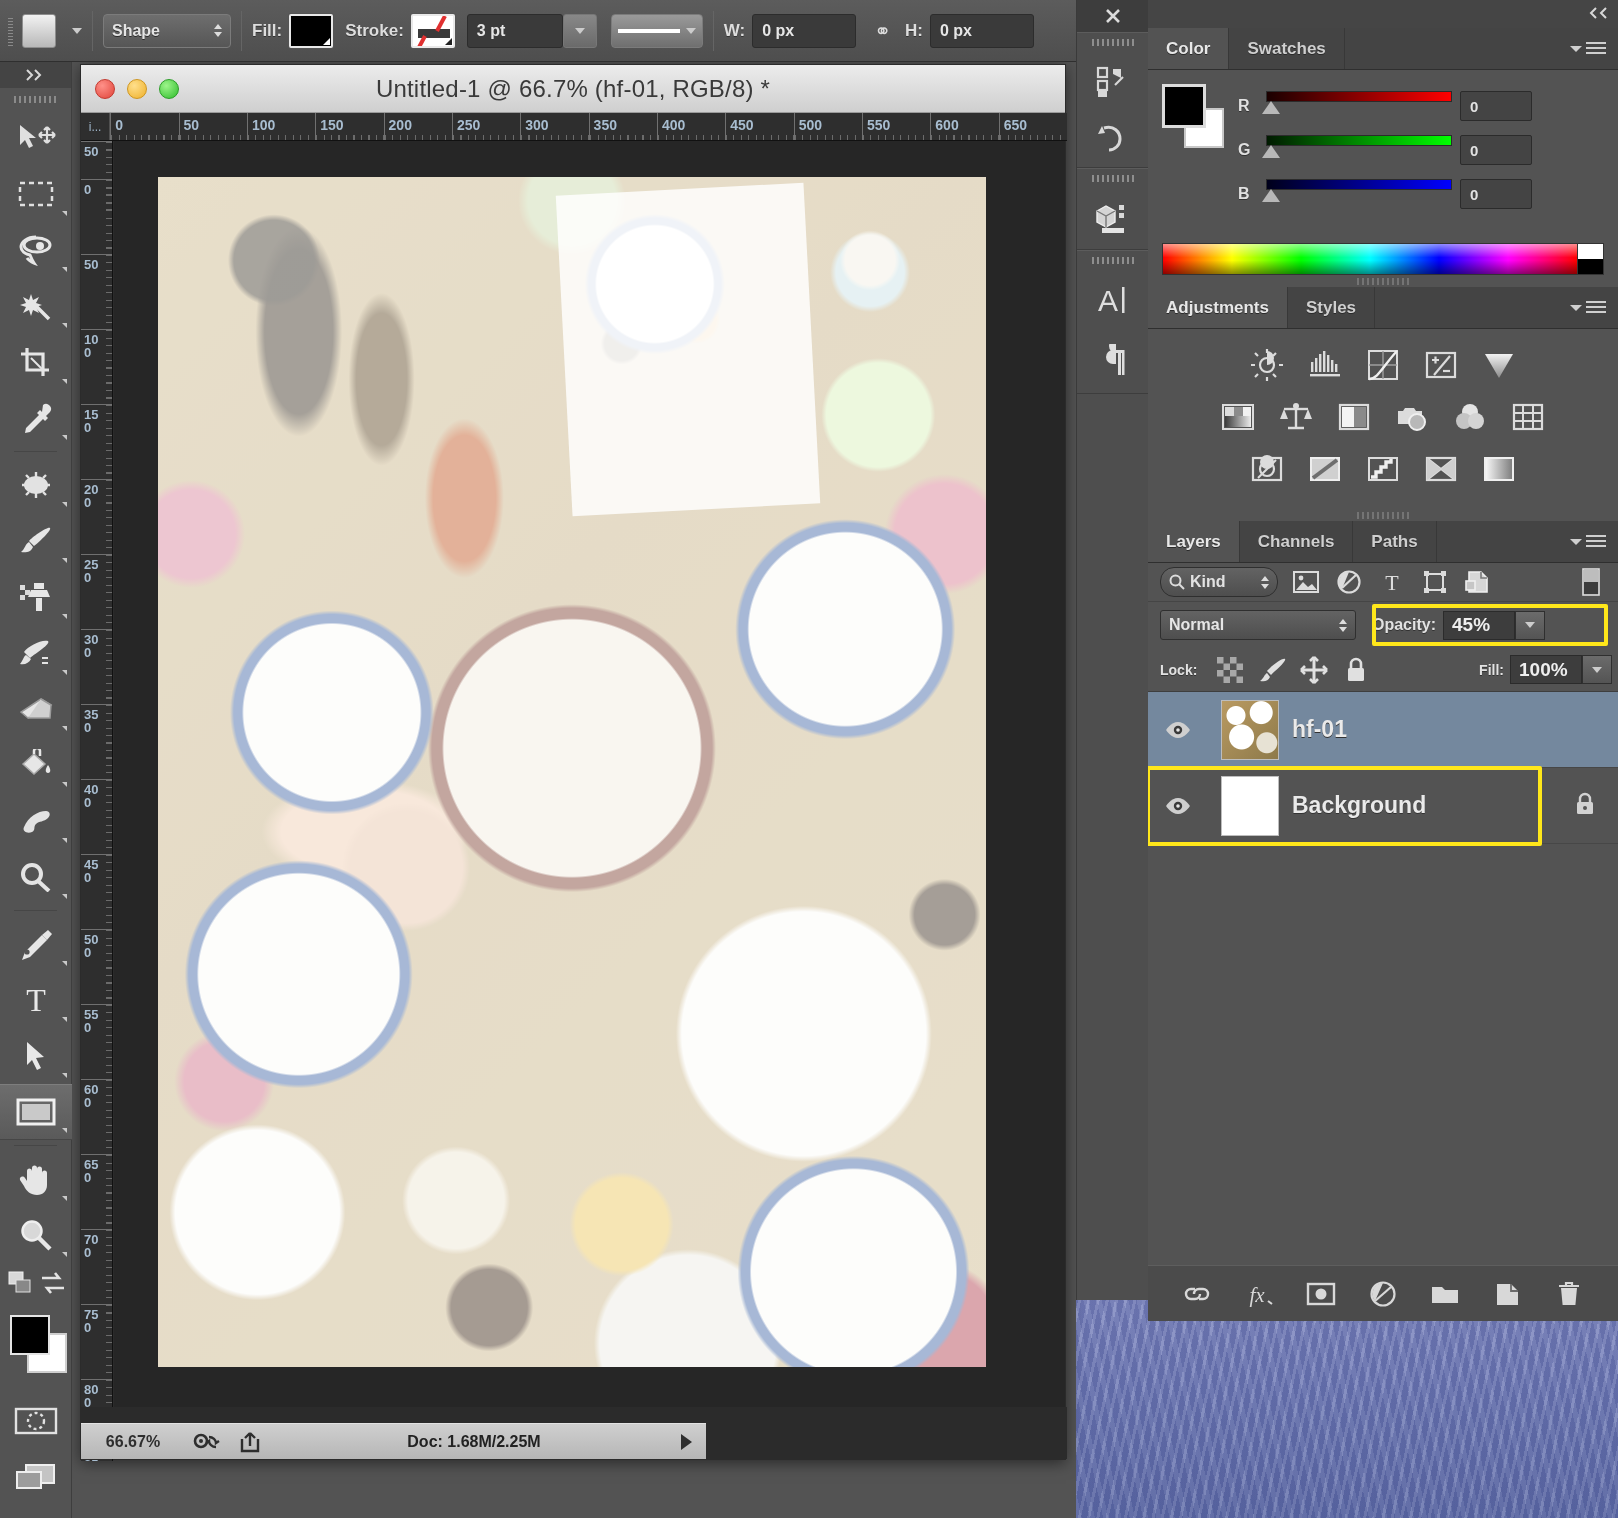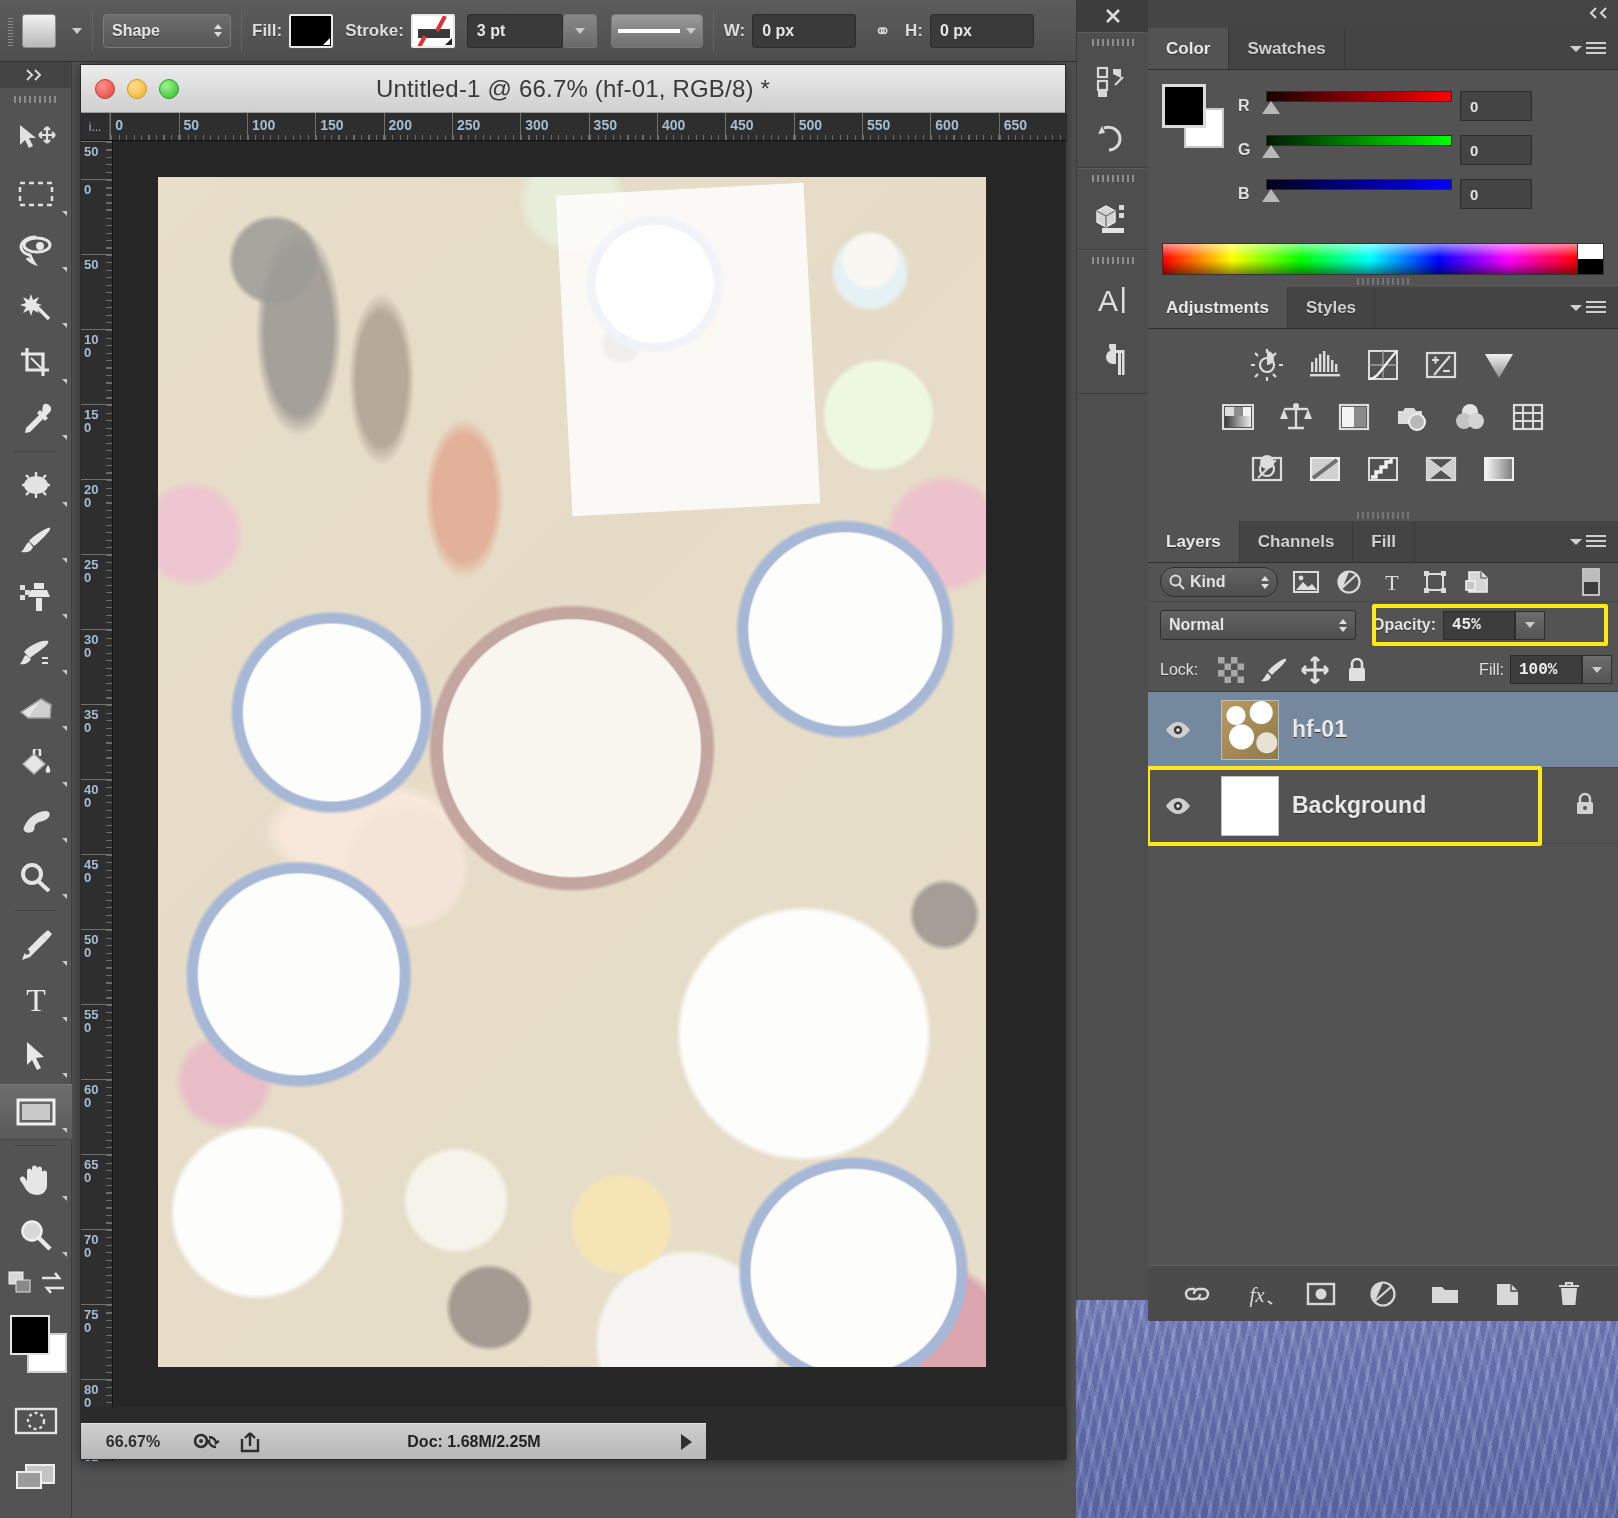--- a/index.html
+++ b/index.html
@@ -270,26 +270,26 @@
   .kindsel{width:118px;height:30px;border:1px solid #2f2f2f;border-radius:14px;
     background:linear-gradient(to bottom,#636363,#4e4e4e);display:flex;align-items:center;gap:5px;padding:0 8px;
     color:#e2e2e2;font-size:16px;font-weight:bold;}
   .lfilter .fic{width:30px;height:30px;display:flex;align-items:center;justify-content:center;}
   .blendrow{height:46px;display:flex;align-items:center;padding:0 6px 0 12px;position:relative;}
   .blendsel{width:196px;height:30px;border:1px solid #2f2f2f;border-radius:3px;
     background:linear-gradient(to bottom,#636363,#4e4e4e);display:flex;align-items:center;padding:0 8px;
     color:#e6e6e6;font-size:16px;font-weight:bold;}
   .oplabel{color:#e2e2e2;font-size:16px;font-weight:bold;margin-left:16px;margin-right:7px;text-shadow:0 1px 0 #333;}
   .opfield{width:72px;height:29px;background:#3d3d3d;border:1px solid #2b2b2b;display:flex;align-items:center;
-    padding-left:8px;color:#eee;font-size:16px;font-weight:bold;font-family:Liberation Mono, monospace;}
+    padding-left:8px;color:#eee;font-size:19px;font-weight:bold;}
   .opdrop{width:30px;height:29px;border:1px solid #2f2f2f;background:linear-gradient(to bottom,#6b6b6b,#545454);
     display:flex;align-items:center;justify-content:center;}
   .hl-box{position:absolute;border:4px solid #ffe71a;border-radius:2px;pointer-events:none;}
   .lockrow{height:44px;display:flex;align-items:center;padding:0 6px 0 12px;border-bottom:1px solid #3e3e3e;}
-  .locklabel{color:#e2e2e2;font-size:16px;font-weight:normal;margin-right:12px;text-shadow:0 1px 0 #333;}
+  .locklabel{color:#e2e2e2;font-size:14px;font-weight:bold;margin-right:12px;text-shadow:0 1px 0 #333;}
   .lockic{width:42px;height:30px;display:flex;align-items:center;justify-content:center;}
   .layerrow{height:76px;display:flex;align-items:center;border-bottom:1px solid #474747;position:relative;}
   .layerrow.sel{background:#74889e;}
   .eyecell{width:60px;display:flex;align-items:center;justify-content:center;}
   .thumbcell{width:84px;display:flex;align-items:center;justify-content:center;}
   .lthumb{width:58px;height:60px;border:1px solid #bdbdbd;background:#fff;}
   .lthumb.photo{
     background:
       radial-gradient(circle at 25% 25%,#fff 0 9px,transparent 10px),
       radial-gradient(circle at 70% 20%,#fff 0 11px,transparent 12px),
@@ -983,21 +983,21 @@
         </span>
       </div>
     </div>
     <div class="griph"></div>
   </div>
 
   <div class="panel" style="position:relative;height:800px;">
     <div class="tabrow">
       <div class="tab active">Layers</div>
       <div class="tab">Channels</div>
-      <div class="tab">Fill</div>
+      <div class="tab">Paths</div>
       <div class="tab-menu">
         <span class="caret"></span>
           <span class="hamb"></span>
       </div>
     </div>
 
     <div class="lfilter">
       <span class="kindsel">
         <svg width="16" height="16" viewBox="0 0 16 16">
             <circle cx="6.5" cy="6.5" r="5" fill="none" stroke="#dcdcdc" stroke-width="2"></circle>

